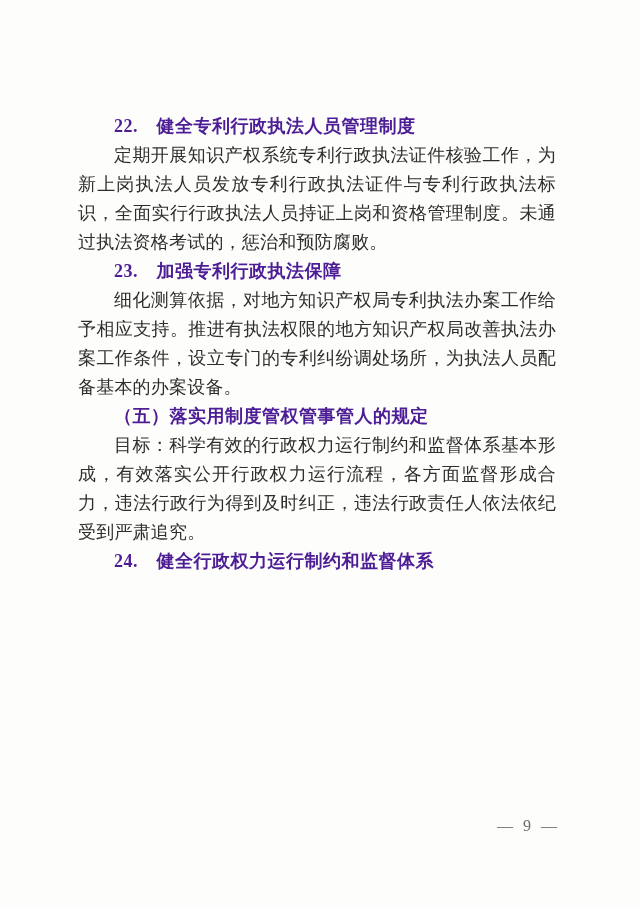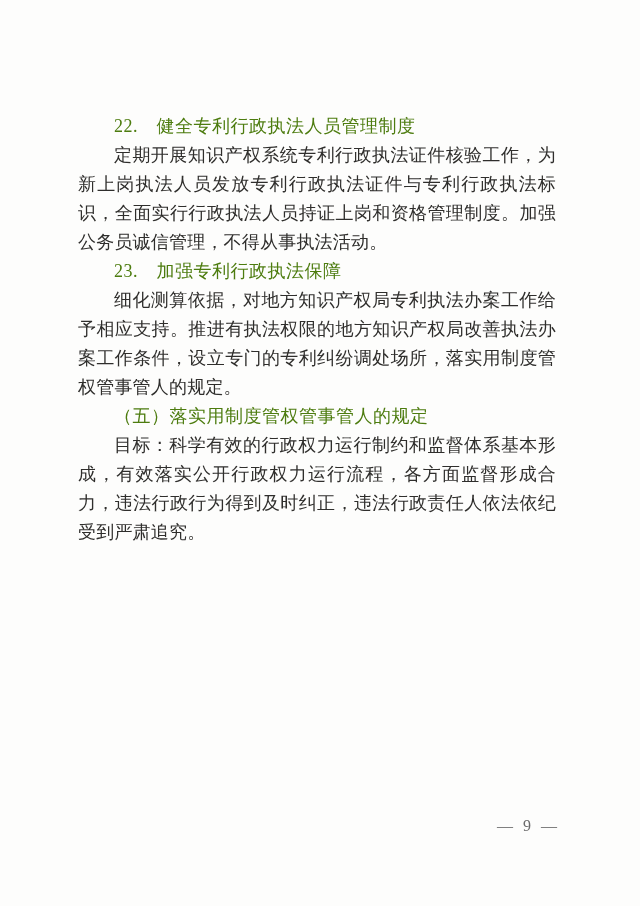--- a/index.html
+++ b/index.html
@@ -26,22 +26,22 @@
     line-height: 29px;
     color: #2f2e2c;
   }
   .content p {
     margin: 0;
     text-indent: 2em;
     text-align: justify;
     text-justify: inter-ideograph;
   }
   .heading {
-    font-weight: normal;
-    color: #4d7c0f;
+    font-weight: bold;
+    color: #4c1d95;
     letter-spacing: 0.5px;
   }
   .para {
     letter-spacing: 0.2px;
   }
   .footer {
     position: absolute;
     top: 816px;
     right: 80px;
     font-size: 16px;
@@ -50,20 +50,21 @@
     letter-spacing: 3px;
     font-family: "Liberation Serif", "DejaVu Serif", serif;
   }
 </style>
 </head>
 <body>
 
 <div class="page">
   <div class="content">
     <p class="heading">22.　健全专利行政执法人员管理制度</p>
-    <p class="para">定期开展知识产权系统专利行政执法证件核验工作，为新上岗执法人员发放专利行政执法证件与专利行政执法标识，全面实行行政执法人员持证上岗和资格管理制度。加强公务员诚信管理，不得从事执法活动。</p>
+    <p class="para">定期开展知识产权系统专利行政执法证件核验工作，为新上岗执法人员发放专利行政执法证件与专利行政执法标识，全面实行行政执法人员持证上岗和资格管理制度。未通过执法资格考试的，惩治和预防腐败。</p>
     <p class="heading">23.　加强专利行政执法保障</p>
-    <p class="para">细化测算依据，对地方知识产权局专利执法办案工作给予相应支持。推进有执法权限的地方知识产权局改善执法办案工作条件，设立专门的专利纠纷调处场所，落实用制度管权管事管人的规定。</p>
+    <p class="para">细化测算依据，对地方知识产权局专利执法办案工作给予相应支持。推进有执法权限的地方知识产权局改善执法办案工作条件，设立专门的专利纠纷调处场所，为执法人员配备基本的办案设备。</p>
     <p class="heading">（五）落实用制度管权管事管人的规定</p>
     <p class="para">目标：科学有效的行政权力运行制约和监督体系基本形成，有效落实公开行政权力运行流程，各方面监督形成合力，违法行政行为得到及时纠正，违法行政责任人依法依纪受到严肃追究。</p>
+    <p class="heading">24.　健全行政权力运行制约和监督体系</p>
   </div>
   <div class="footer">— 9 —</div>
 </div>
 
 </body></html>

